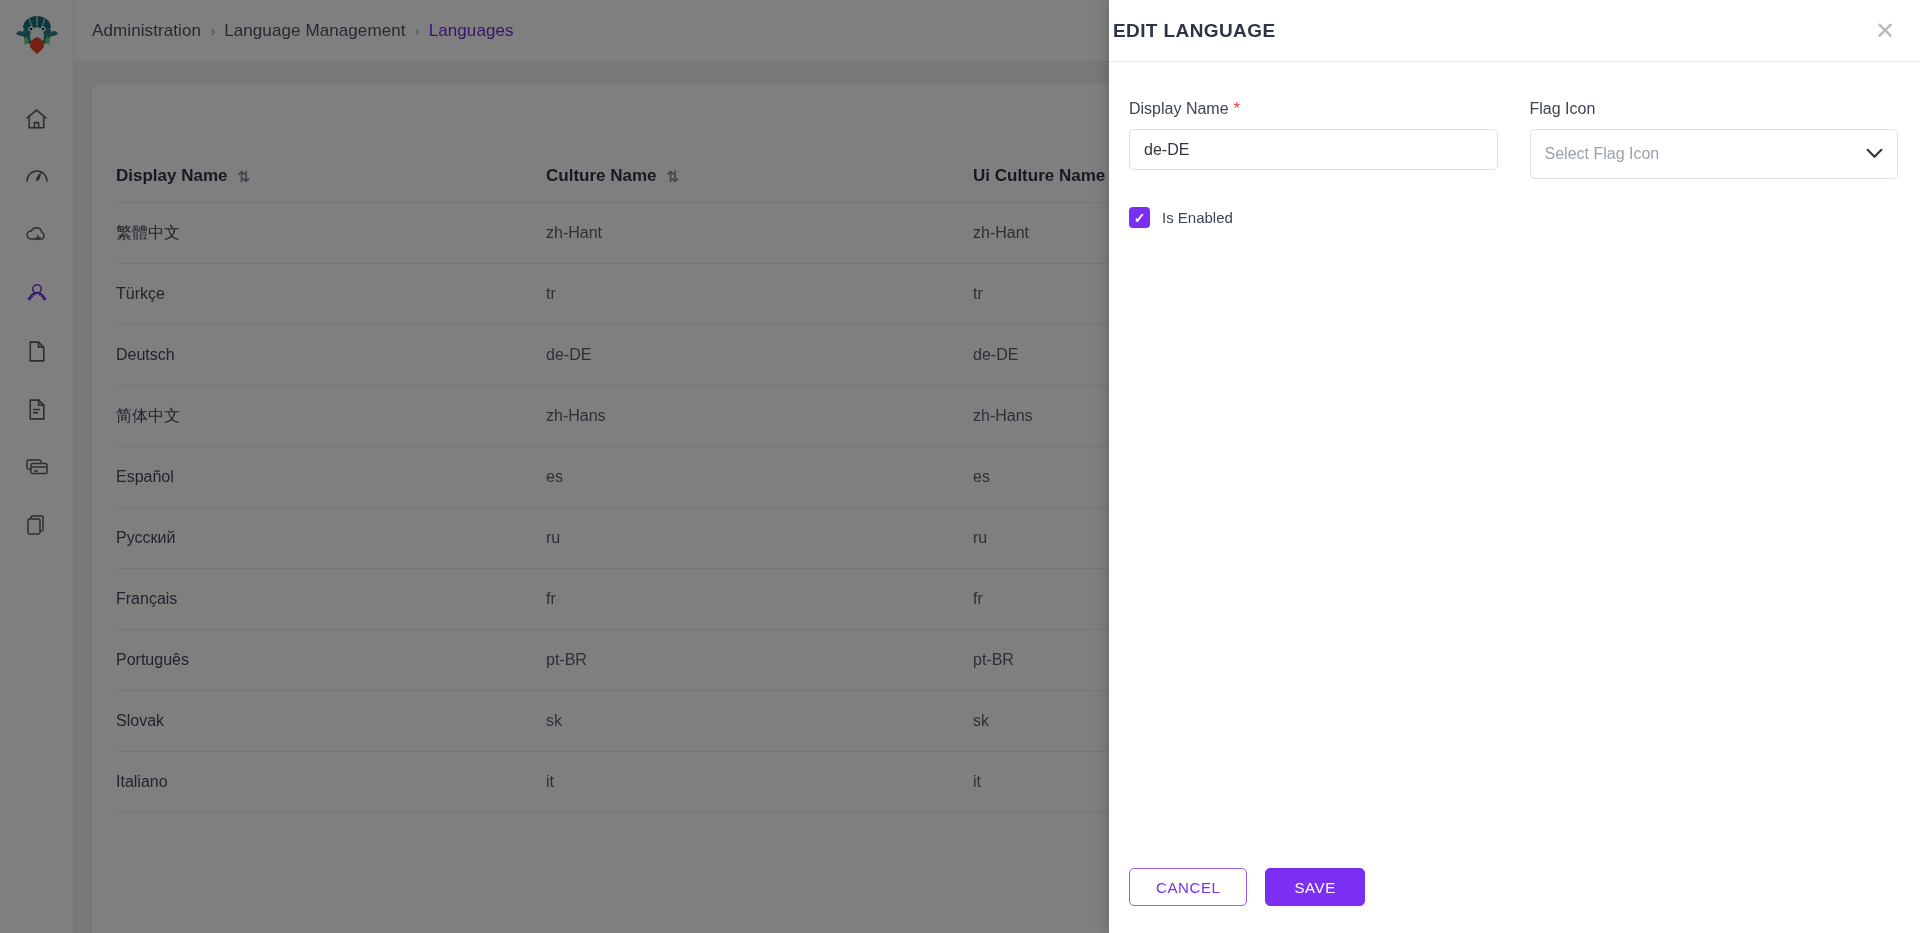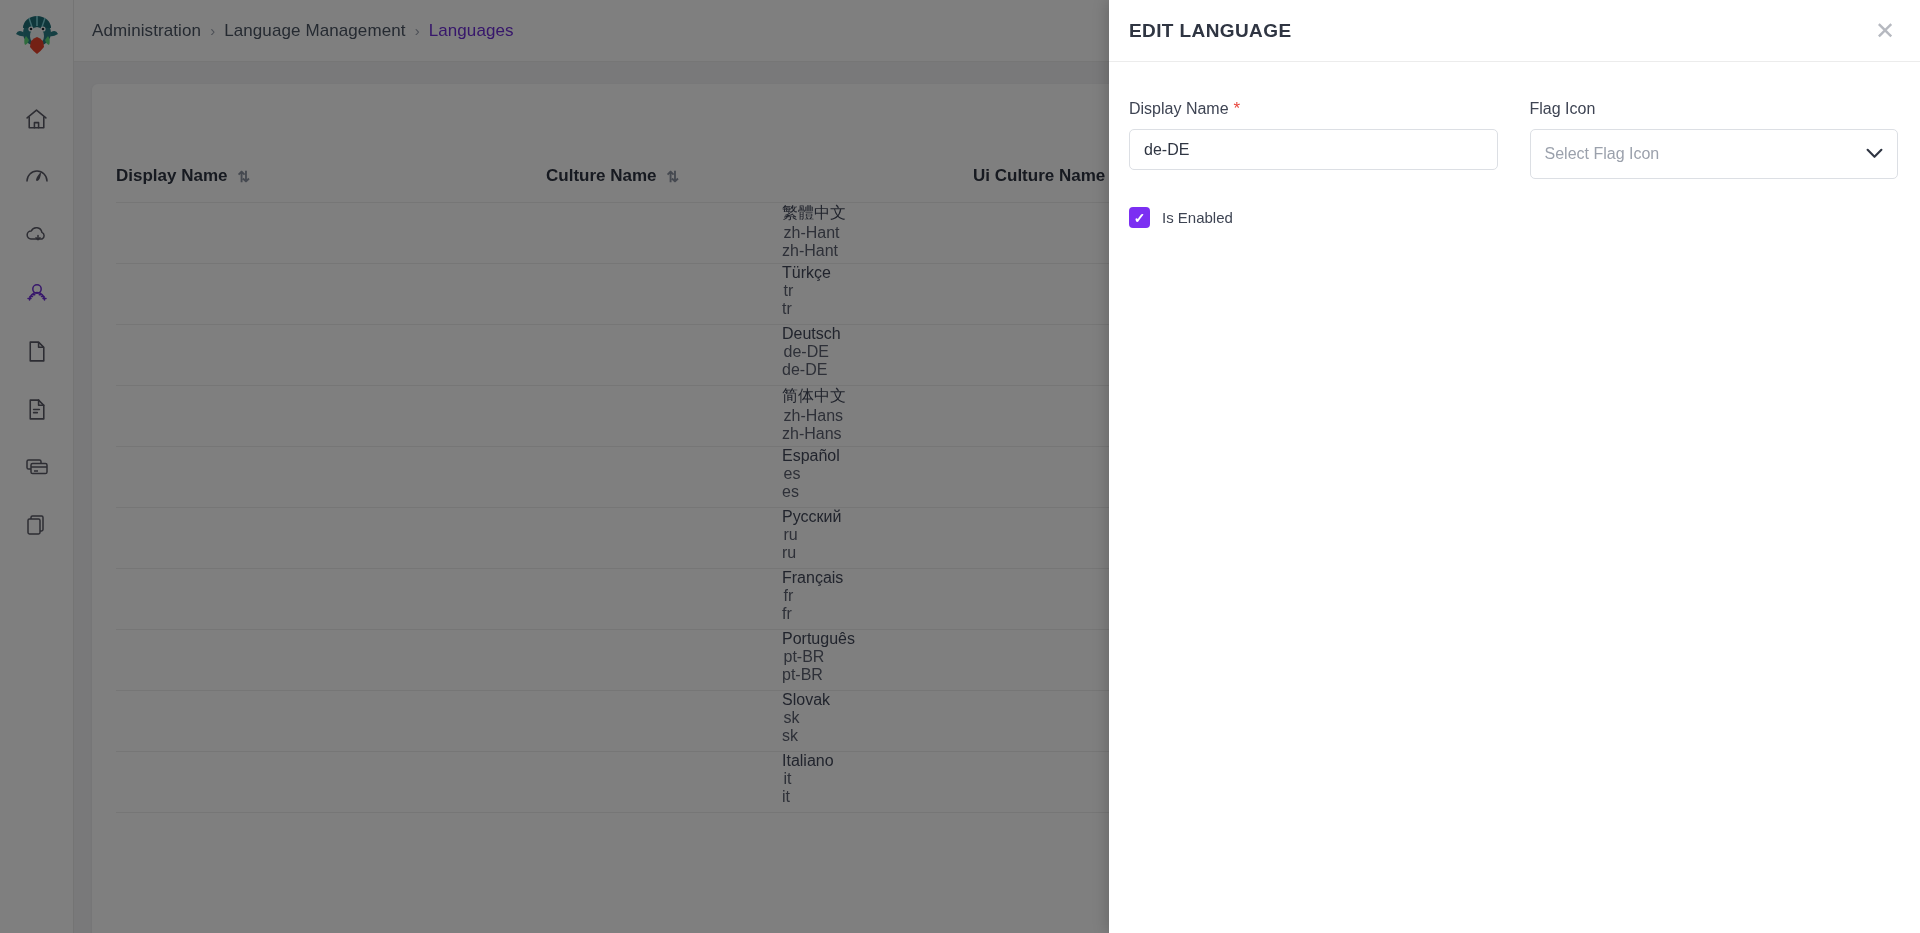--- a/index.html
+++ b/index.html
@@ -58,39 +58,39 @@
     display: flex; align-items: center; gap: 10px;
   }
   .sort-ic { color: #8b92a1; font-size: 15px; line-height: 1; }
   .col1 { width: 430px; }
   .col2 { width: 427px; }
   .col3 { width: 430px; }
 
   .trow {
     display: flex; align-items: center; height: 61px;
     border-top: 1px solid #ececec;
-    font-size: 16px; color: #43495a; flex-direction: column;
+    font-size: 16px; color: #43495a;
   }
   .trow .cell-muted { color: #5c6170; }
   .tfoot-line { border-top: 1px solid #ececec; height: 1px; }
 
   
   .dim {
     position: absolute; inset: 0; background: rgba(0,0,0,0.50);
   }
 
   
   .drawer {
     position: absolute; right: 0; top: 0; width: 811px; height: 933px;
     background: #ffffff; display: flex; flex-direction: column;
     box-shadow: -2px 0 14px rgba(0,0,0,.18);
   }
   .drawer-head {
     height: 62px; display: flex; align-items: center; justify-content: space-between;
-    padding: 0 22px 0 20px; border-bottom: 1px solid #ececec;
+    padding: 0 22px 0 4px; border-bottom: 1px solid #ececec;
   }
   .drawer-title {
     font-size: 19px; font-weight: 700; color: #2f3542; letter-spacing: .4px;
   }
   .close-btn {
     color: #b6b9c0; font-size: 24px; line-height: 1; font-weight: 300;
     width: 26px; height: 26px; display: flex; align-items: center; justify-content: center;
   }
   .drawer-body { flex: 1; padding: 38px 22px 0 20px; }
   .form-grid { display: flex; gap: 32px; }
@@ -351,15 +351,19 @@
         </div>
 
       </div>
 
       <div class="check-row">
         <div class="cbox">✓</div>
         <div class="check-lbl">Is Enabled</div>
       </div>
     </div>
 
+    <div class="drawer-foot">
+      <div class="btn btn-ghost">CANCEL</div>
+      <div class="btn btn-primary">SAVE</div>
+    </div>
 
   </div>
 </div>
 
 </body></html>

